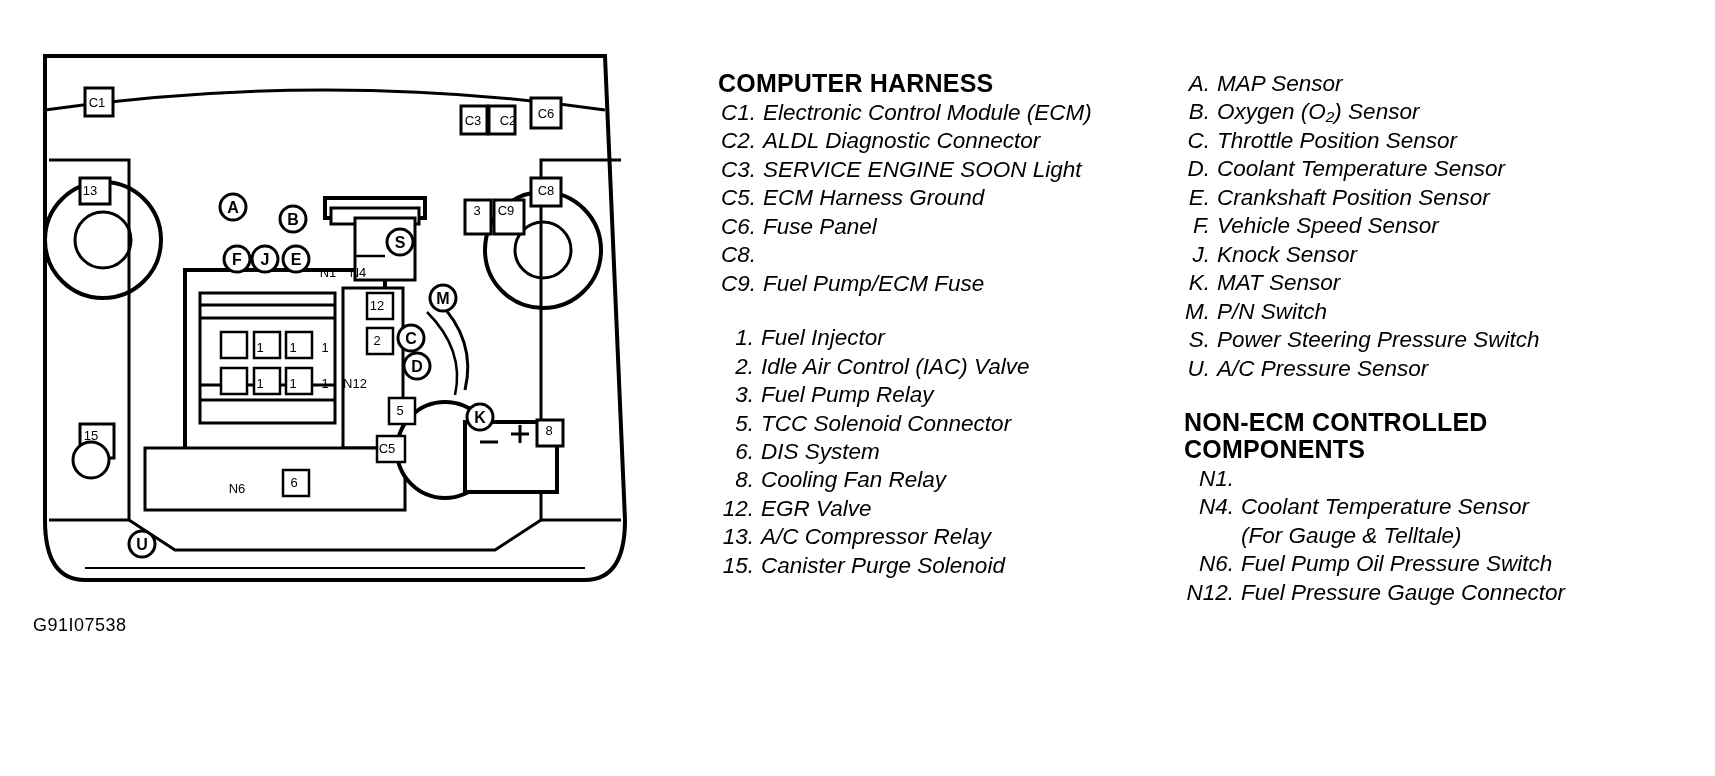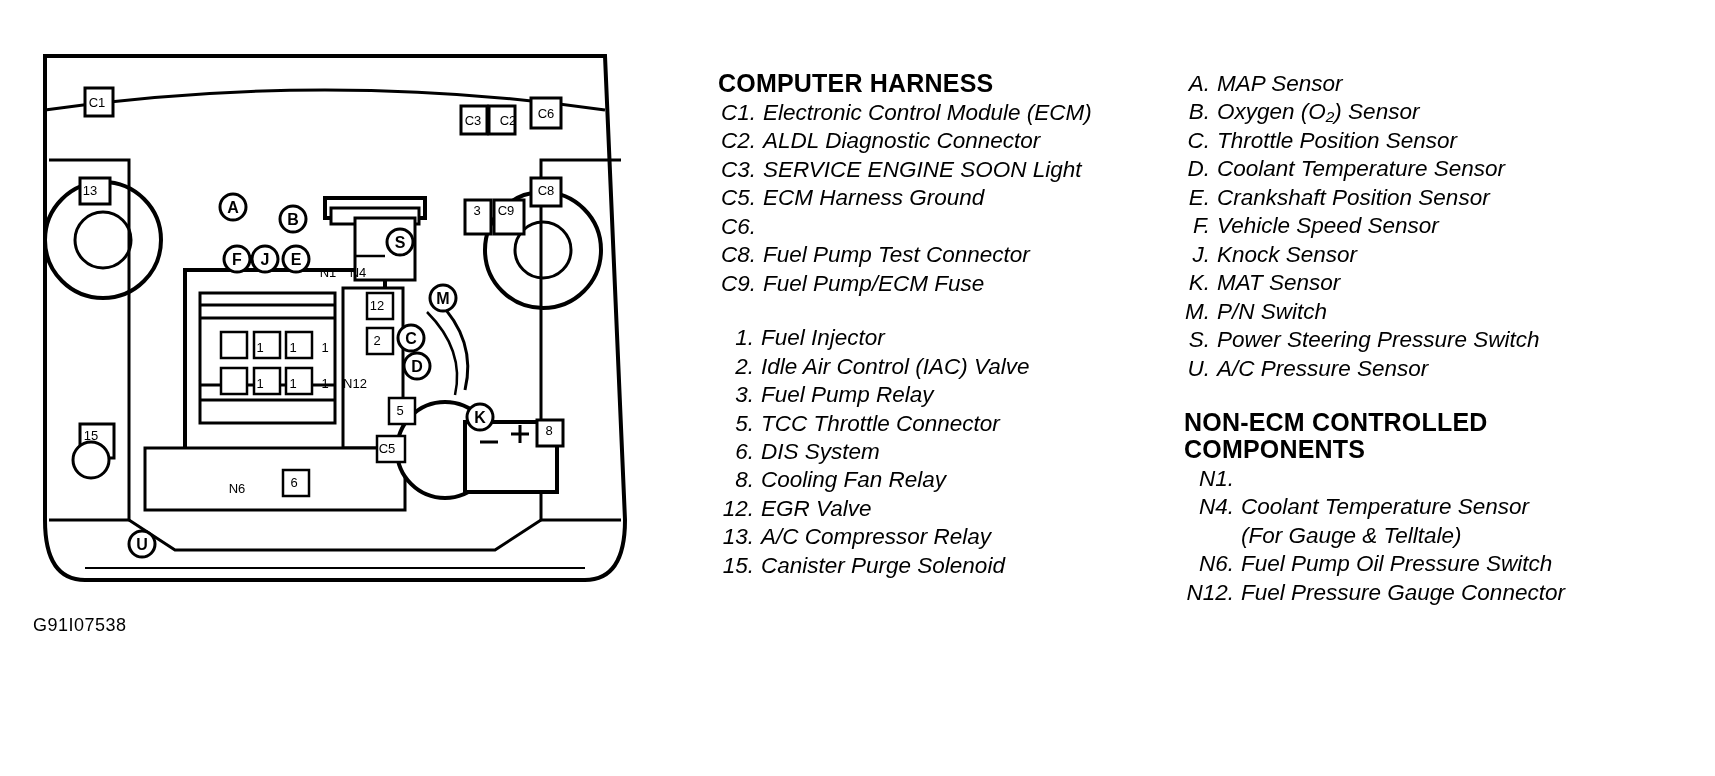--- a/index.html
+++ b/index.html
@@ -304,24 +304,24 @@
           <li>
             <span class="item-key">C3.</span>
             <span class="item-text">SERVICE ENGINE SOON Light</span>
           </li>
           <li>
             <span class="item-key">C5.</span>
             <span class="item-text">ECM Harness Ground</span>
           </li>
           <li>
             <span class="item-key">C6.</span>
+            <span class="item-text">Fuse Panel</span>
           </li>
           <li>
             <span class="item-key">C8.</span>
-            <span class="item-text">Fuel Pump Test Connector</span>
           </li>
           <li>
             <span class="item-key">C9.</span>
             <span class="item-text">Fuel Pump/ECM Fuse</span>
           </li>
         </ul>
     </div>
     <div class="legend-group">
       <ul class="legend-list k-num">
           <li>
@@ -331,21 +331,21 @@
           <li>
             <span class="item-key">2.</span>
             <span class="item-text">Idle Air Control (IAC) Valve</span>
           </li>
           <li>
             <span class="item-key">3.</span>
             <span class="item-text">Fuel Pump Relay</span>
           </li>
           <li>
             <span class="item-key">5.</span>
-            <span class="item-text">TCC Throttle Connector</span>
+            <span class="item-text">TCC Solenoid Connector</span>
           </li>
           <li>
             <span class="item-key">6.</span>
             <span class="item-text">DIS System</span>
           </li>
           <li>
             <span class="item-key">8.</span>
             <span class="item-text">Cooling Fan Relay</span>
           </li>
           <li>

